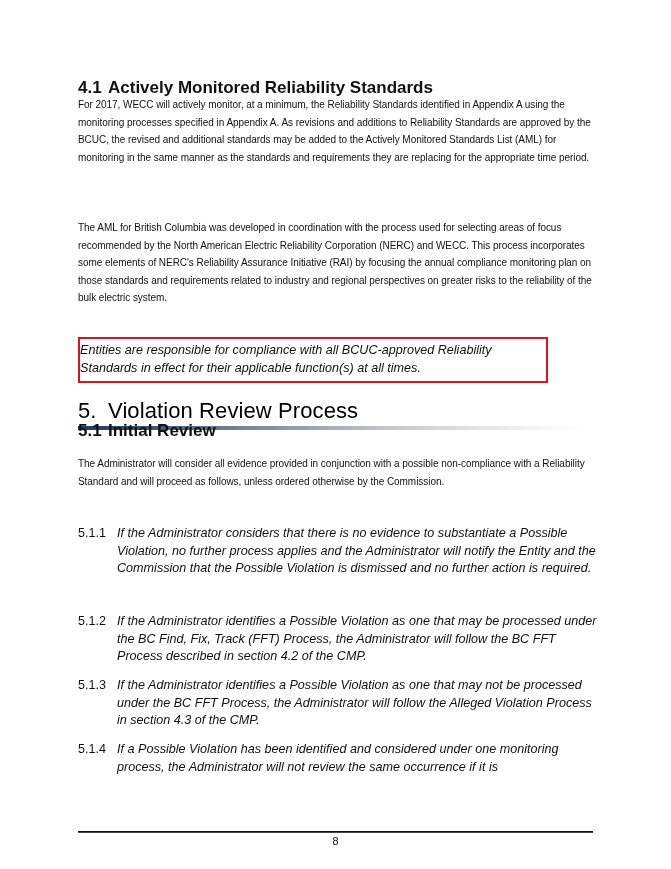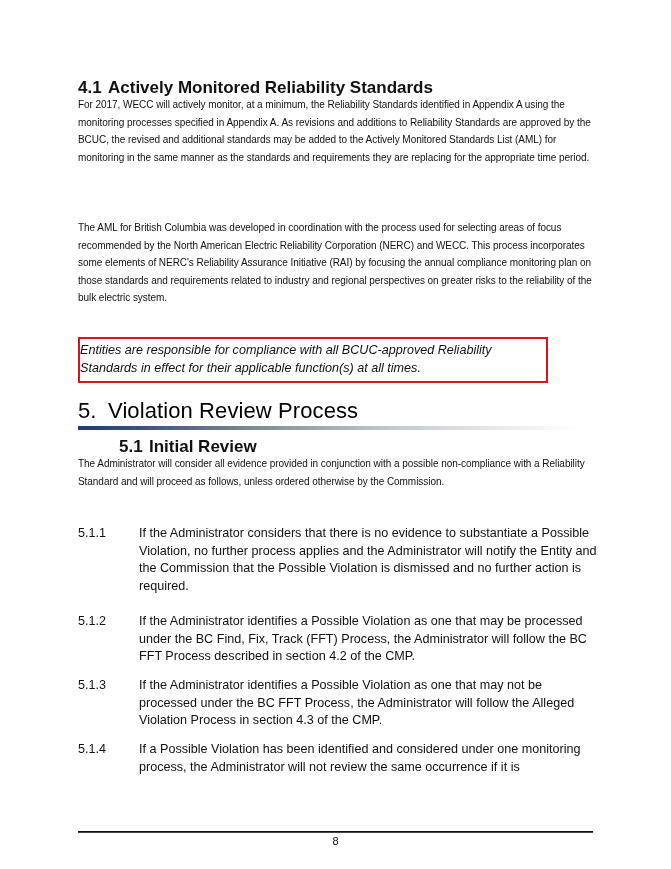--- a/index.html
+++ b/index.html
@@ -25,21 +25,21 @@
       left: 78px; top: 397px; font-size: 22px; line-height: 28px;
       color: #000000; letter-spacing: 0.1px;
     }
     .h1 .num { display: inline-block; width: 30px; }
     .h1-bar {
       left: 78px; top: 426px; width: 504px; height: 4px;
       background: linear-gradient(to right, #1f3b6b 0%, #3a5278 12%, #7f8a98 35%, #c4c8cc 62%, #ececec 85%, #ffffff 100%);
     }
     .item { left: 78px; width: 520px; font-size: 12.6px; line-height: 17.6px; }
     .item .inum { position: absolute; left: 0; top: 0; }
-    .item .itext { margin-left: 61px; display: block; }
+    .item .itext { margin-left: 39px; display: block; font-style: italic; }
     .footer-rule { left: 78px; top: 831px; width: 515px; height: 1px; background: #111; border-bottom: 0.5px solid #444; }
     .page-num { left: 0; width: 671px; top: 835px; text-align: center; font-size: 11px; }
   </style>
 </head>
 <body>
 
 <div class="page">
 
   <div class="abs h2" style="left:78px; top:79px;">
     <span class="num">4.1</span><span>Actively Monitored Reliability Standards</span>
@@ -47,21 +47,21 @@
   <div class="abs para" style="left:78px; top:96px;">For 2017, WECC will actively monitor, at a minimum, the Reliability Standards identified in Appendix A using the monitoring processes specified in Appendix A. As revisions and additions to Reliability Standards are approved by the BCUC, the revised and additional standards may be added to the Actively Monitored Standards List (AML) for monitoring in the same manner as the standards and requirements they are replacing for the appropriate time period.</div>
   <div class="abs para" style="left:78px; top:219px;">The AML for British Columbia was developed in coordination with the process used for selecting areas of focus recommended by the North American Electric Reliability Corporation (NERC) and WECC. This process incorporates some elements of NERC's Reliability Assurance Initiative (RAI) by focusing the annual compliance monitoring plan on those standards and requirements related to industry and regional perspectives on greater risks to the reliability of the bulk electric system.</div>
 
   <div class="abs notice">Entities are responsible for compliance with all BCUC-approved Reliability Standards in effect for their applicable function(s) at all times.</div>
 
   <div class="abs h1">
     <span class="num">5.</span><span>Violation Review Process</span>
   </div>
   <div class="abs h1-bar"></div>
 
-  <div class="abs h2" style="left:78px; top:438px;margin-left:41px;">
+  <div class="abs h2" style="left:78px; top:422px;">
     <span class="num">5.1</span><span>Initial Review</span>
   </div>
   <div class="abs para" style="left:78px; top:455px;">The Administrator will consider all evidence provided in conjunction with a possible non-compliance with a Reliability Standard and will proceed as follows, unless ordered otherwise by the Commission.</div>
 
   <div class="abs item" style="top:525px;">
     <span class="inum">5.1.1</span>
     <span class="itext">If the Administrator considers that there is no evidence to substantiate a Possible Violation, no further process applies and the Administrator will notify the Entity and the Commission that the Possible Violation is dismissed and no further action is required.</span>
   </div>
   <div class="abs item" style="top:613px;">
     <span class="inum">5.1.2</span>

